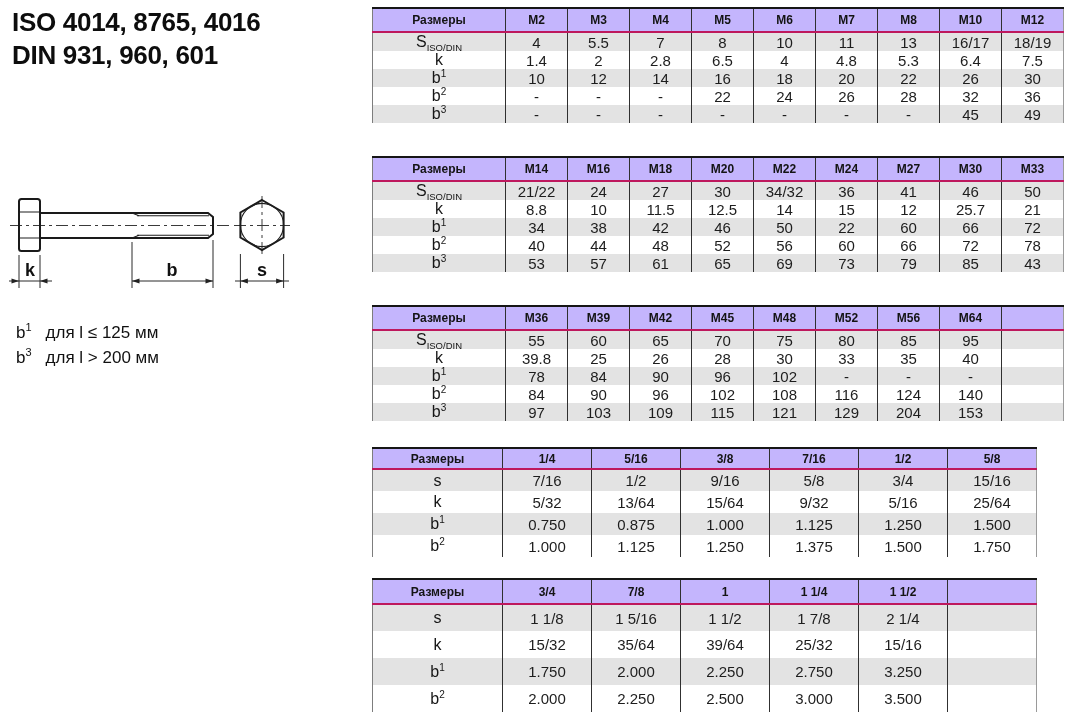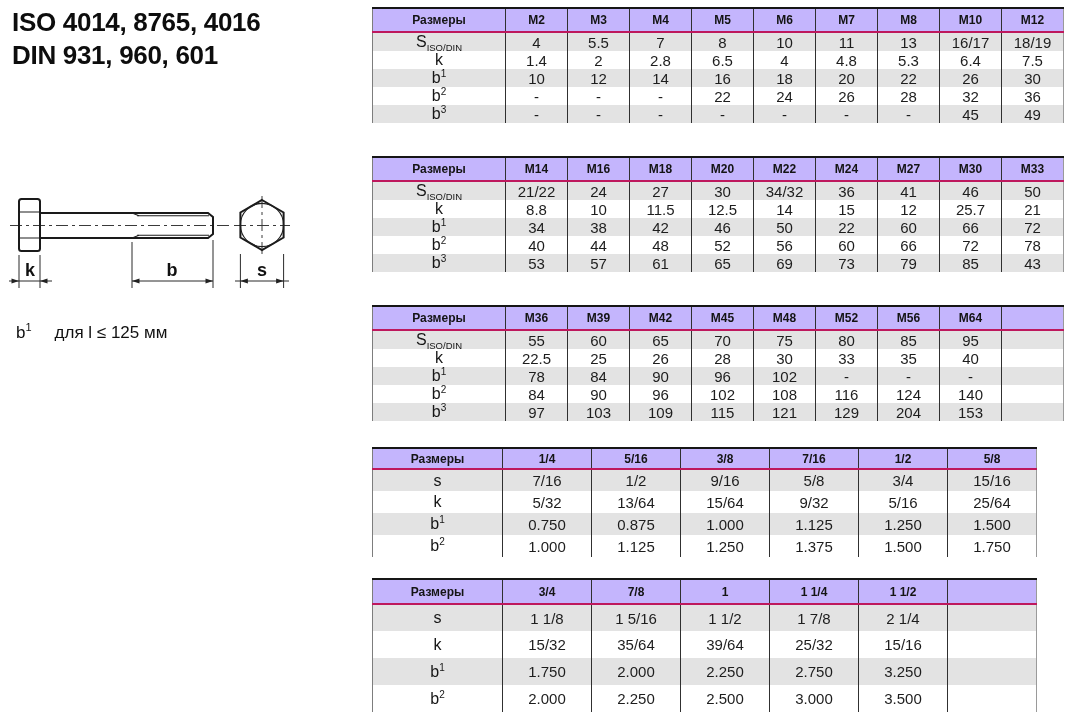--- a/index.html
+++ b/index.html
@@ -9,21 +9,21 @@
     -webkit-font-smoothing:antialiased;
   }
   .page{position:absolute;inset:0}
 
   
   .title{position:absolute;left:12px;top:6px;font-size:26px;font-weight:700;line-height:33px;color:#0d0d0d;letter-spacing:-0.3px}
   .subtitle{position:absolute;left:12px;top:92px;font-size:19.5px;line-height:27px;color:#101010}
   .drawing{position:absolute;left:8px;top:188px}
   .notes{position:absolute;left:16px;top:320px;font-size:17px;line-height:25px;color:#101010}
   .notes sup{font-size:11px;line-height:0}
-  .notes .ntext{margin-left:23px}
+  .notes .ntext{margin-left:14px}
 
   
   .tbl{position:absolute;left:372px}
   .t1{top:7px}.t2{top:156px}.t3{top:305px}.t4{top:447px}.t5{top:578px}
   .tbl table{border-collapse:collapse;table-layout:fixed;
     border-top:2px solid #161616;border-left:1px solid #7d7d7d;border-right:1px solid #9a9a9a}
   .t13 col.c-label{width:133px}.t13 col.c-data{width:62px}
   .t45 col.c-label{width:130px}.t45 col.c-data{width:89px}
   th,td{padding:0 2px;text-align:center;vertical-align:middle;white-space:nowrap;overflow:hidden}
   th:not(:first-child),td:not(:first-child){border-left:1px solid #303030}
@@ -100,20 +100,21 @@
       <path class="dim" d="M232.4,66 V100 M275.6,66 V100"></path>
       <path class="dim" d="M227,93 H281"></path>
       <polygon class="arrow" points="232.4,93 239.9,90.6 239.9,95.4"></polygon>
       <polygon class="arrow" points="275.6,93 268.1,90.6 268.1,95.4"></polygon>
       <text class="dimlabel" x="254" y="88">s</text>
     </g>
   </svg>
 
   <div class="notes">
     <div><span>b</span><sup>1</sup><span class="ntext">для l ≤ 125 мм</span></div>
+    <div><span>b</span><sup>3</sup><span class="ntext">для l &gt; 200 мм</span></div>
   </div>
 
   <div id="tables">
       <div class="tbl t1 t13">
         <table>
           <colgroup>
             <col class="c-label">
             <col class="c-data">
             <col class="c-data">
             <col class="c-data">
@@ -330,21 +331,21 @@
               <td>65</td>
               <td>70</td>
               <td>75</td>
               <td>80</td>
               <td>85</td>
               <td>95</td>
               <td></td>
             </tr>
             <tr>
               <th><span>k</span></th>
-              <td>22.5</td>
+              <td>39.8</td>
               <td>25</td>
               <td>26</td>
               <td>28</td>
               <td>30</td>
               <td>33</td>
               <td>35</td>
               <td>40</td>
               <td></td>
             </tr>
             <tr>

